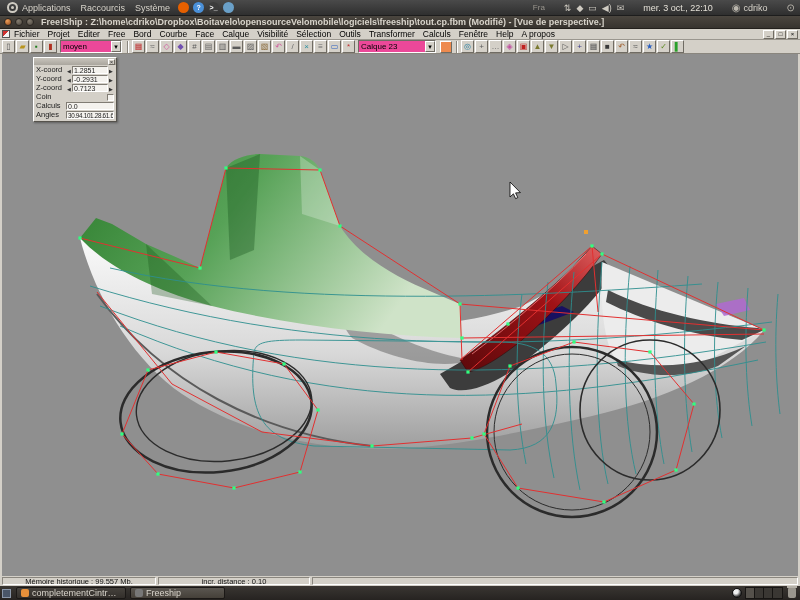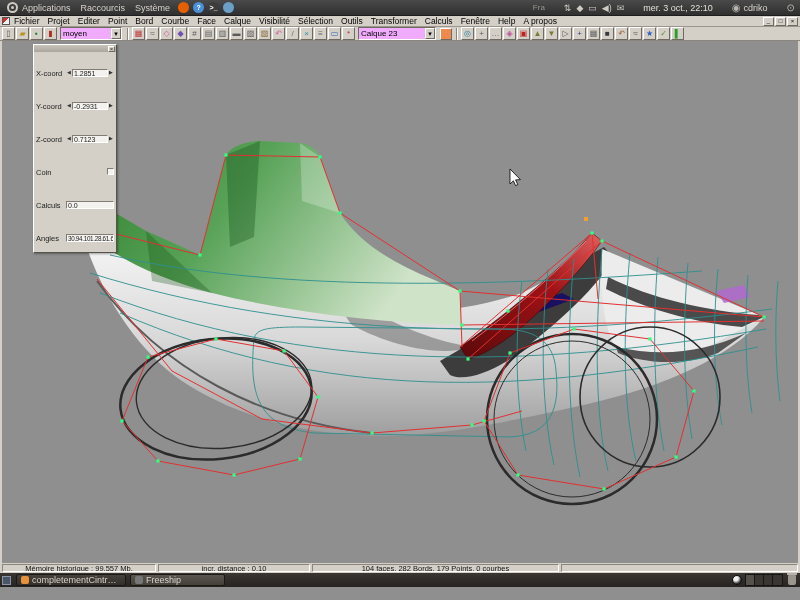--- a/index.html
+++ b/index.html
@@ -44,40 +44,40 @@
   .mdi-controls{display:flex;gap:1px;}
   .mdi-btn{width:11px;height:9px;background:#d4d0c8;border:1px solid;border-color:#fff #6f6b63 #6f6b63 #fff;
     font-size:6px;line-height:7px;text-align:center;color:#000;}
 
   
   .toolbar{height:14px;background:#d4d0c8;display:flex;align-items:center;padding:0 2px;gap:1px;
     border-bottom:1px solid #8a867e;}
   .tb-btn{width:13px;height:13px;background:#d4d0c8;border:1px solid;border-color:#fff #6f6b63 #6f6b63 #fff;
     font-size:8px;line-height:10px;text-align:center;padding:0;}
   .tb-sep{width:2px;height:12px;border-left:1px solid #8a867e;border-right:1px solid #fff;margin:0 2px;}
-  .tb-combo{height:13px;background:#f0abfc;border:1px solid;border-color:#6f6b63 #fff #fff #6f6b63;
+  .tb-combo{height:13px;background:#ec4899;border:1px solid;border-color:#6f6b63 #fff #fff #6f6b63;
     display:inline-flex;align-items:center;font-size:8px;margin:0 2px;}
   .tb-combo-val{flex:1;padding:0 2px;white-space:nowrap;overflow:hidden;}
   .tb-combo-arrow{width:10px;height:11px;background:#d4d0c8;border:1px solid;border-color:#fff #6f6b63 #6f6b63 #fff;
     font-size:7px;line-height:10px;text-align:center;}
   .tb-swatch{width:12px;height:12px;border:1px solid;border-color:#fff #6f6b63 #6f6b63 #fff;margin:0 1px;}
 
   
   .canvas{position:relative;height:522px;background:var(--canvas-bg,#8f8f8f);
     border-left:2px solid #d4d0c8;border-right:2px solid #d4d0c8;overflow:hidden;}
   .canvas svg{position:absolute;left:0;top:0;}
 
   
   .coord-panel{position:absolute;left:31px;top:3px;width:84px;background:#d4d0c8;
     border:1px solid;border-color:#fff #55524c #55524c #fff;font-size:7.5px;color:#222;padding-bottom:2px;
     box-shadow:1px 1px 2px rgba(0,0,0,.35);}
   .cp-title{height:7px;background:linear-gradient(#c8c4bc,#aaa69e);display:flex;justify-content:flex-end;align-items:center;padding:1px;}
   .cp-close{width:7px;height:6px;background:#d4d0c8;border:1px solid;border-color:#fff #6f6b63 #6f6b63 #fff;
     font-size:6px;line-height:4px;text-align:center;}
-  .cp-row{display:flex;align-items:flex-start;height:8px;padding:16px 2px;margin-top:1px;}
+  .cp-row{display:flex;align-items:flex-end;height:8px;padding:0 2px;margin-top:1px;}
   .cp-label{width:30px;}
   .cp-arrow{width:6px;font-size:5px;text-align:center;color:#333;}
   .cp-field{flex:1;height:8px;background:#f4f2ee;border:1px solid;border-color:#807c74 #fff #fff #807c74;
     font-size:7px;line-height:7px;padding:0 1px;white-space:nowrap;overflow:hidden;}
   .cp-field.small{font-size:6.3px;letter-spacing:-0.3px;}
   .cp-check{width:7px;height:7px;background:#f4f2ee;border:1px solid;border-color:#807c74 #fff #fff #807c74;margin-left:auto;}
 
   
   .statusbar{height:10px;background:#d4d0c8;display:flex;align-items:center;gap:2px;padding:0 2px;font-size:7.5px;color:#111;}
   .status-seg{height:8px;border:1px solid;border-color:#8a867e #fff #fff #8a867e;display:flex;align-items:center;
@@ -135,28 +135,36 @@
       <span class="user-item">
         <span class="user-glyph">◉</span>
         <span>cdriko</span>
       </span>
       <span class="power-glyph">⊙</span>
     </span>
   </div>
 
   <div>
 
+    <div class="titlebar">
+      <span class="tb-circles">
+        <span class="circle-btn circle-close"></span>
+        <span class="circle-btn circle-min"></span>
+        <span class="circle-btn circle-max"></span>
+      </span>
+      <span class="title-text">Free!Ship : Z:\home\cdriko\Dropbox\Boitavelo\opensourceVelomobile\logiciels\freeship\tout.cp.fbm (Modifié) - [Vue de perspective.]</span>
+    </div>
 
     <div class="menubar">
       <span class="app-mini-icon"></span>
       <span class="menu-items">
           <span class="menu-item">Fichier</span>
           <span class="menu-item">Projet</span>
           <span class="menu-item">Editer</span>
-          <span class="menu-item">Point</span>
+          <span class="menu-item">Free</span>
           <span class="menu-item">Bord</span>
           <span class="menu-item">Courbe</span>
           <span class="menu-item">Face</span>
           <span class="menu-item">Calque</span>
           <span class="menu-item">Visibilité</span>
           <span class="menu-item">Sélection</span>
           <span class="menu-item">Outils</span>
           <span class="menu-item">Transformer</span>
           <span class="menu-item">Calculs</span>
           <span class="menu-item">Fenêtre</span>
@@ -377,21 +385,20 @@
         <div class="cp-row">
           <span class="cp-label">Angles</span>
           <span class="cp-field small">30.94,101.28,61.6°</span>
         </div>
       </div>
     </div>
 
     <div class="statusbar">
         <span class="status-seg seg0">Mémoire historique : 99.557 Mb.</span>
         <span class="status-seg seg1">incr. distance : 0.10</span>
-        <span class="status-seg seg2">104 faces, 282 Bords, 179 Points, 0 courbes</span>
         <span class="status-seg seg3"></span>
       </div>
   </div>
 
   <div class="taskbar">
     <span class="wl-icon"></span>
     <span class="task-buttons">
         <span class="task-btn">
           <span class="task-icon" style="background: rgb(232, 144, 58);"></span>
           <span class="task-label">completementCintre - ...</span>

